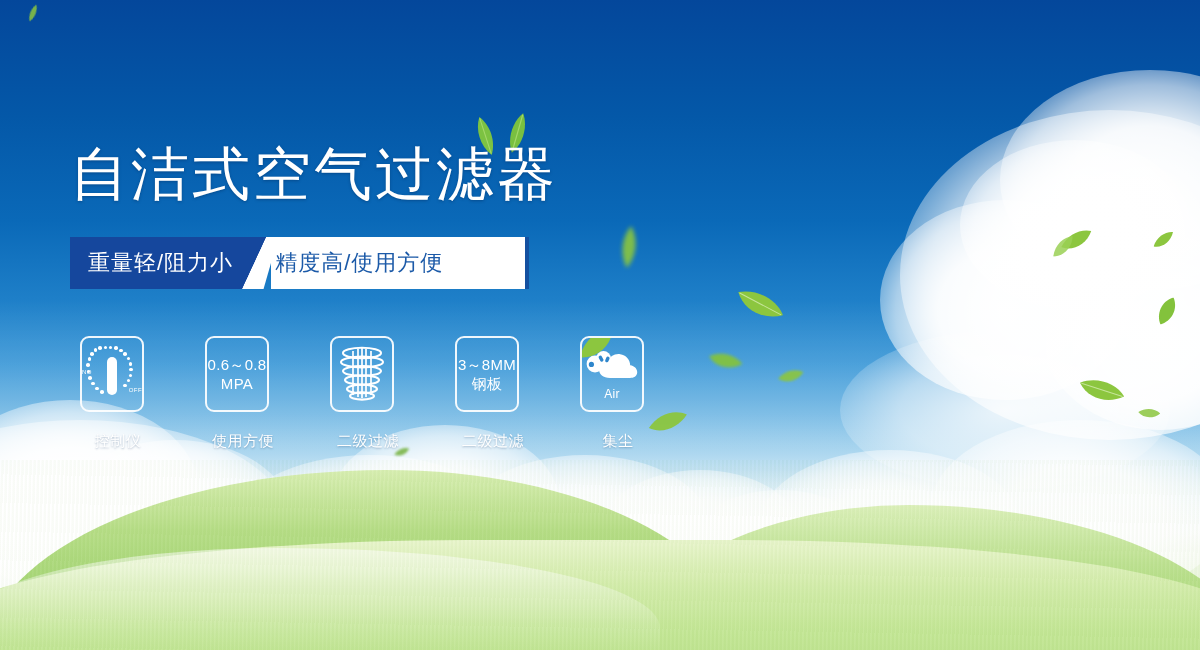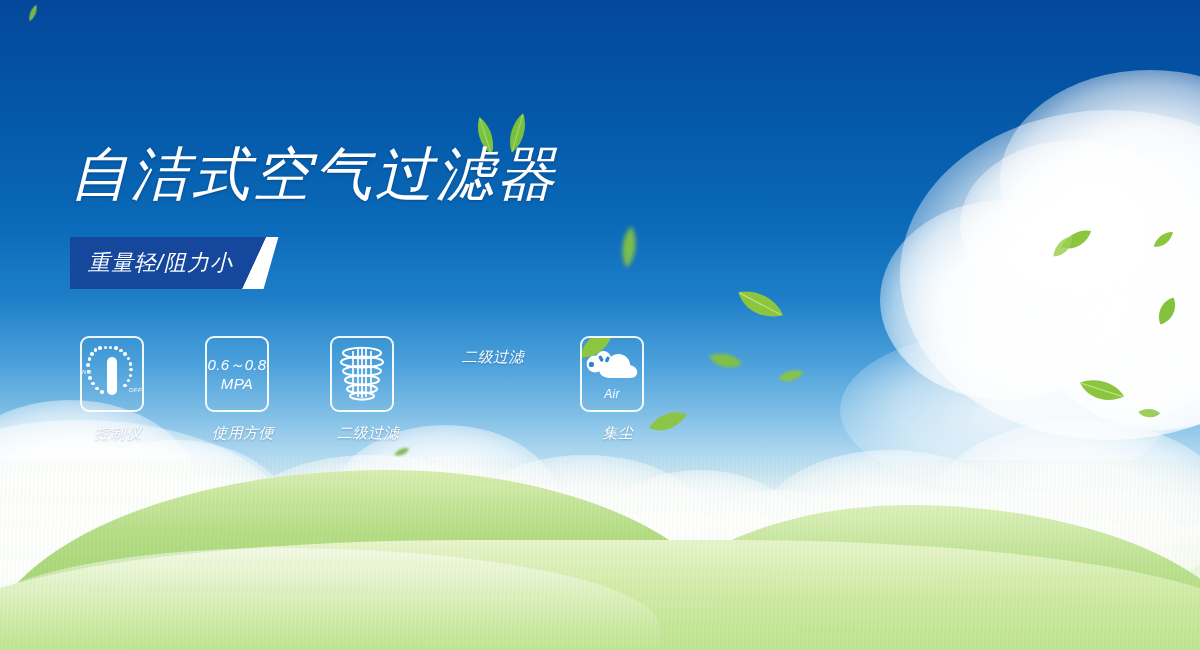--- a/index.html
+++ b/index.html
@@ -22,21 +22,20 @@
         #3f9ad8 56%,
         #6fb6e3 64%,
         #9ccfec 70%,
         #c7e4f3 75%,
         #e4f0f6 79%,
         #f2f7f4 82%,
         #dfeecd 85%,
         #cde9ae 89%,
         #c2e79e 94%,
         #bde6a0 100%);
-    font-style: italic;
   }
 
   
   .cloudmass {
     position:absolute;
     border-radius:50%;
     background:radial-gradient(ellipse at 50% 55%,
         rgba(255,255,255,0.98) 0%,
         rgba(255,255,255,0.92) 38%,
         rgba(255,255,255,0.62) 62%,
@@ -146,21 +145,21 @@
     color:#ffffff;
     position:relative;
     overflow:hidden;
   }
   .fbox-text {
     font-size:15px; line-height:19px; text-align:center;
     letter-spacing:.3px;
     white-space:nowrap;
   }
   .flabel {
-    margin-top:12px;
+    margin-top:20px;
     text-align:center;
     color:#ffffff;
     font-size:15px;
     letter-spacing:.5px;
     text-shadow:0 1px 2px rgba(0,40,90,.3);
     white-space:nowrap;
   }
   .fbox svg { display:block; }
 
   
@@ -299,20 +298,21 @@
       </svg>
   </div>
 
   <div class="content">
 
     <h1 id="title">自洁式空气过滤器</h1>
 
     <div id="subtitle-bar">
       <div id="subtitle-left">重量轻/阻力小</div>
       <div id="subtitle-divider"></div>
+      <div id="subtitle-right">精度高/使用方便</div>
     </div>
 
     <div id="features">
 
       <div class="feature">
         <div class="fbox">
           <div class="gauge">
             <div class="needle"></div>
             <span class="tag tag-no">NO</span>
             <span class="tag tag-off">OFF</span>
@@ -367,20 +367,24 @@
               <line x1="25" y1="2" x2="25" y2="52"></line>
               <line x1="29" y1="3" x2="29" y2="51"></line>
               <line x1="34" y1="5" x2="34" y2="49"></line>
             </g>
           </svg>
         </div>
         <div class="flabel">二级过滤</div>
       </div>
 
       <div class="feature">
+        <div class="fbox">
+          <div class="fbox-text">3～8MM</div>
+          <div class="fbox-text">钢板</div>
+        </div>
         <div class="flabel">二级过滤</div>
       </div>
 
       <div class="feature">
         <div class="fbox" style="justify-content:flex-start;padding-top:10px;">
           <div style="position:absolute;left:-6px;top:-4px;width:44px;height:22px;transform:rotate(-34deg);">
             <svg viewBox="0 0 60 30">
                 <path d="M0 15 C18 -2 44 -3 60 8 C44 26 18 30 0 15Z" fill="#8cc63f"></path>
               </svg>
           </div>

